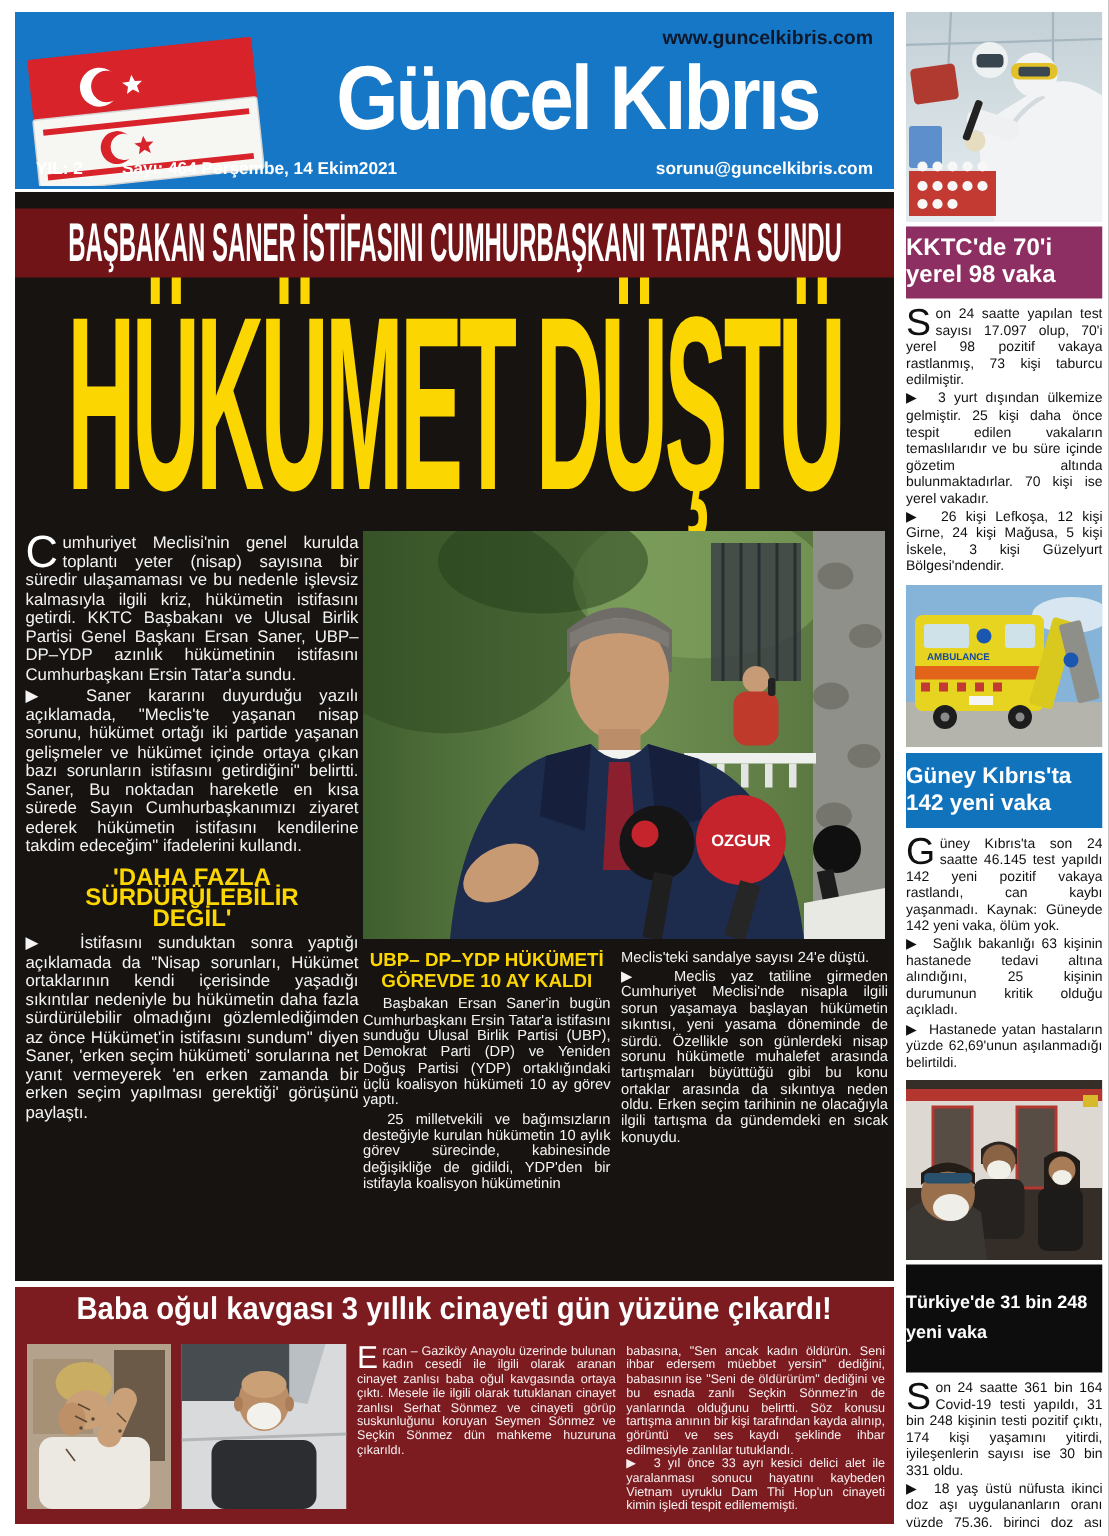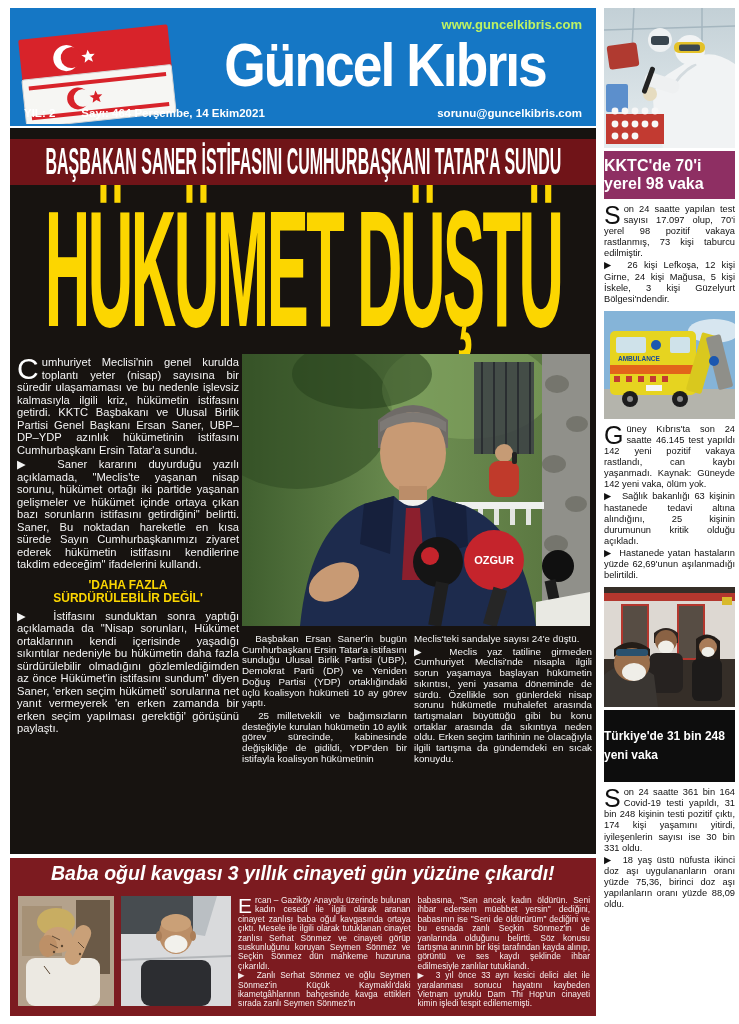--- a/index.html
+++ b/index.html
@@ -1,21 +1,21 @@
 <!DOCTYPE html>
 <html><head>
 <meta charset="utf-8">
 <style>
   html,body{margin:0;padding:0;background:#e8e8e8;}
   .page{position:relative;width:739px;height:1024px;background:#ffffff;margin:0 auto;
         font-family:"Liberation Sans","DejaVu Sans",sans-serif;overflow:hidden;}
 
   
   .masthead{position:absolute;left:10px;top:8px;width:586px;height:118px;background:#1577c5;}
-  .mast-url{position:absolute;right:14px;top:9px;color:#bef264;font-weight:bold;font-size:13px;}
+  .mast-url{position:absolute;right:14px;top:9px;color:#0f172a;font-weight:bold;font-size:13px;}
   .mast-title{position:absolute;left:168px;top:22px;width:414px;text-align:center;color:#fff;
               font-weight:bold;font-size:55px;letter-spacing:-2px;white-space:nowrap;
               transform:scale(.97,1.1);transform-origin:center top;}
   .mast-bottom{position:absolute;left:14px;right:14px;bottom:7px;display:flex;justify-content:space-between;
                color:#fff;font-weight:bold;font-size:11.5px;}
   .mast-bottom .left span{margin-right:26px;}
   .flags{position:absolute;left:6px;top:16px;}
 
   
   .sidebar{position:absolute;left:604px;top:8px;width:131px;height:1010px;overflow:hidden;}
@@ -38,34 +38,34 @@
   .banner span{white-space:nowrap;color:#fff;font-weight:bold;font-size:28px;letter-spacing:0;
                transform:scale(.57,1.3);transform-origin:center;}
   .big-headline{position:absolute;left:0;top:56px;width:100%;height:172px;
                 display:flex;align-items:flex-end;justify-content:center;}
   .big-headline span{white-space:nowrap;color:#fcd600;font-weight:bold;font-size:150px;
                      letter-spacing:-6px;transform:scale(.42,1.1);transform-origin:center;}
   .col-left{position:absolute;left:7px;top:228px;width:222px;color:#f4f4f4;
             font-size:11.2px;line-height:12.5px;text-align:justify;}
   .col-left p{margin:0 0 2px 0;}
   .col-left .dropcap{font-size:30px;line-height:23px;color:#fff;}
-  .subhead-yellow{color:#fcd600;font-weight:bold;text-align:center;font-size:12px;line-height:13.5px;
+  .subhead-yellow{color:#fcd600;font-weight:bold;text-align:center;font-size:16px;line-height:13.5px;
                   margin:8px auto 4px auto;width:165px;}
   .photo-main{position:absolute;left:232px;top:226px;width:348px;height:272px;}
   .col-mid{position:absolute;left:232px;top:506px;width:165px;color:#f4f4f4;
            font-size:9.8px;line-height:10.7px;text-align:justify;}
   .col-mid p{margin:0 0 2px 0;}
   .col-mid .subhead-yellow{margin:0 0 4px 0;width:auto;font-size:12.5px;}
   .col-right{position:absolute;left:404px;top:506px;width:178px;color:#f4f4f4;
              font-size:9.8px;line-height:10.7px;text-align:justify;}
   .col-right p{margin:0 0 2px 0;}
 
   
   .bottom{position:absolute;left:10px;top:858px;width:586px;height:158px;background:#7c1b20;overflow:hidden;}
-  .bottom-head{margin-top:3px;text-align:center;font-style:italic;}
+  .bottom-head{margin-top:3px;text-align:center;}
   .bottom-head span{display:inline-block;white-space:nowrap;color:#fff;font-weight:bold;font-size:21px;
                     transform:scaleX(.93);transform-origin:center;}
   .bottom-row{position:absolute;left:8px;top:38px;right:6px;display:flex;gap:7px;}
   .bphoto{flex:none;}
   .bcol{flex:1;color:#f7efef;font-size:8.4px;line-height:9.4px;text-align:justify;}
   .bcol p{margin:0;}
   .bcol .dropcap{font-size:21px;line-height:17px;color:#fff;}
 </style>
 </head>
 <body>
@@ -169,20 +169,21 @@
       <text x="252" y="210" font-size="11" font-weight="bold" fill="#ffffff" text-anchor="middle" font-family="Liberation Sans, sans-serif">OZGUR</text>
       <rect x="190" y="228" width="13" height="44" fill="#1f1f1f" transform="rotate(10 196 250)"></rect>
       <rect x="246" y="234" width="14" height="38" fill="#262626" transform="rotate(16 253 253)"></rect>
       <circle cx="316" cy="212" r="16" fill="#101010"></circle>
       <rect x="306" y="226" width="11" height="34" fill="#1c1c1c" transform="rotate(-12 311 243)"></rect>
       <circle cx="300" cy="254" r="6" fill="#ddc12a"></circle>
       <polygon points="294,248 348,238 348,272 294,272" fill="#e9e9e3"></polygon>
     </svg>
 
     <div class="col-mid">
+      <div class="subhead-yellow">UBP– DP–YDP HÜKÜMETİ GÖREVDE 10 AY KALDI</div>
       <p>&nbsp;&nbsp;Başbakan Ersan Saner'in bugün Cumhurbaşkanı Ersin Tatar'a istifasını sunduğu Ulusal Birlik Partisi (UBP), Demokrat Parti (DP) ve Yeniden Doğuş Partisi (YDP) ortaklığındaki üçlü koalisyon hükümeti 10 ay görev yaptı.</p>
       <p>&nbsp;&nbsp;25 milletvekili ve bağımsızların desteğiyle kurulan hükümetin 10 aylık görev sürecinde, kabinesinde değişikliğe de gidildi, YDP'den bir istifayla koalisyon hükümetinin</p>
     </div>
 
     <div class="col-right">
       <p>Meclis'teki sandalye sayısı 24'e düştü.</p>
       <p>▶&nbsp;&nbsp;Meclis yaz tatiline girmeden Cumhuriyet Meclisi'nde nisapla ilgili sorun yaşamaya başlayan hükümetin sıkıntısı, yeni yasama döneminde de sürdü. Özellikle son günlerdeki nisap sorunu hükümetle muhalefet arasında tartışmaları büyüttüğü gibi bu konu ortaklar arasında da sıkıntıya neden oldu. Erken seçim tarihinin ne olacağıyla ilgili tartışma da gündemdeki en sıcak konuydu.</p>
     </div>
   </div>
 
@@ -227,20 +228,21 @@
           <circle cx="51" cy="116" r="3.4"></circle>
           <circle cx="11" cy="128" r="3.4"></circle>
           <circle cx="21" cy="128" r="3.4"></circle>
           <circle cx="31" cy="128" r="3.4"></circle>
         </g>
     </svg>
 
     <div class="box-title box-kktc">KKTC'de 70'i yerel 98 vaka</div>
     <div class="side-text">
       <p><span class="dropcap">S</span><span>on 24 saatte yapılan test sayısı 17.097 olup, 70'i yerel 98 pozitif vakaya rastlanmış, 73 kişi taburcu edilmiştir.</span></p>
+      <p>▶&nbsp;&nbsp;3 yurt dışından ülkemize gelmiştir. 25 kişi daha önce tespit edilen vakaların temaslılarıdır ve bu süre içinde gözetim altında bulunmaktadırlar. 70 kişi ise yerel vakadır.</p>
       <p>▶&nbsp;&nbsp;26 kişi Lefkoşa, 12 kişi Girne, 24 kişi Mağusa, 5 kişi İskele, 3 kişi Güzelyurt Bölgesi'ndendir.</p>
     </div>
 
     <svg class="sphoto photo-amb" width="131" height="108" viewBox="0 0 131 108">
       <rect width="131" height="108" fill="#85b4d8"></rect>
       <rect y="78" width="131" height="30" fill="#b4b4ac"></rect>
       <ellipse cx="110" cy="20" rx="26" ry="12" fill="#d7e6f0"></ellipse>
       <rect x="6" y="20" width="86" height="64" rx="5" fill="#e6d420"></rect>
       <rect x="12" y="26" width="30" height="16" rx="2" fill="#cfe2ea"></rect>
       <rect x="66" y="26" width="20" height="16" rx="2" fill="#cfe2ea"></rect>
@@ -257,20 +259,21 @@
       <rect x="90" y="20" width="16" height="60" rx="2" fill="#d9c81e" transform="rotate(16 90 50)"></rect>
       <rect x="108" y="24" width="15" height="54" rx="2" fill="#8f8f89" transform="rotate(-14 116 51)"></rect>
       <circle cx="110" cy="50" r="5" fill="#1b57b0"></circle>
       <circle cx="26" cy="88" r="8" fill="#1d1d1d"></circle>
         <circle cx="26" cy="88" r="3" fill="#8a8a8a"></circle>
       <circle cx="76" cy="88" r="8" fill="#1d1d1d"></circle>
         <circle cx="76" cy="88" r="3" fill="#8a8a8a"></circle>
       <rect x="42" y="74" width="16" height="6" fill="#f5f5f5"></rect>
     </svg>
 
+    <div class="box-title box-guney">Güney Kıbrıs'ta 142 yeni vaka</div>
     <div class="side-text">
       <p><span class="dropcap">G</span><span>üney Kıbrıs'ta son 24 saatte 46.145 test yapıldı 142 yeni pozitif vakaya rastlandı, can kaybı yaşanmadı. Kaynak: Güneyde 142 yeni vaka, ölüm yok.</span></p>
       <p>▶&nbsp;&nbsp;Sağlık bakanlığı 63 kişinin hastanede tedavi altına alındığını, 25 kişinin durumunun kritik olduğu açıkladı.</p>
       <p>▶&nbsp;&nbsp;Hastanede yatan hastaların yüzde 62,69'unun aşılanmadığı belirtildi.</p>
     </div>
 
     <svg class="sphoto photo-metro" width="131" height="120" viewBox="0 0 131 120">
       <rect width="131" height="120" fill="#352e28"></rect>
       <rect y="6" width="131" height="66" fill="#ddd8d2"></rect>
       <rect y="6" width="131" height="8" fill="#b3372e"></rect>
@@ -335,21 +338,20 @@
         <rect x="20" y="64" width="70" height="46" rx="9" fill="#2c2d31"></rect>
         <ellipse cx="55" cy="38" rx="17" ry="20" fill="#bb8e67"></ellipse>
         <ellipse cx="55" cy="27" rx="15" ry="9" fill="#caa077"></ellipse>
         <ellipse cx="55" cy="48" rx="11.5" ry="9" fill="#f2f1ec"></ellipse>
         <ellipse cx="38" cy="40" rx="3" ry="5" fill="#ab7e58"></ellipse>
         <ellipse cx="72" cy="40" rx="3" ry="5" fill="#ab7e58"></ellipse>
       </svg>
 
       <div class="bcol">
         <p><span class="dropcap">E</span><span>rcan – Gaziköy Anayolu üzerinde bulunan kadın cesedi ile ilgili olarak aranan cinayet zanlısı baba oğul kavgasında ortaya çıktı. Mesele ile ilgili olarak tutuklanan cinayet zanlısı Serhat Sönmez ve cinayeti görüp suskunluğunu koruyan Seymen Sönmez ve Seçkin Sönmez dün mahkeme huzuruna çıkarıldı.</span></p>
-        <p>▶&nbsp;&nbsp;Zanlı Serhat Sönmez ve oğlu Seymen Sönmez'in Küçük Kaymaklı'daki ikametgâhlarının bahçesinde kavga ettikleri sırada zanlı Seymen Sönmez'in</p>
       </div>
 
       <div class="bcol">
         <p>babasına, "Sen ancak kadın öldürün. Seni ihbar edersem müebbet yersin" dediğini, babasının ise "Seni de öldürürüm" dediğini ve bu esnada zanlı Seçkin Sönmez'in de yanlarında olduğunu belirtti. Söz konusu tartışma anının bir kişi tarafından kayda alınıp, görüntü ve ses kaydı şeklinde ihbar edilmesiyle zanlılar tutuklandı.</p>
         <p>▶&nbsp;&nbsp;3 yıl önce 33 ayrı kesici delici alet ile yaralanması sonucu hayatını kaybeden Vietnam uyruklu Dam Thi Hop'un cinayeti kimin işledi tespit edilememişti.</p>
       </div>
     </div>
   </div>
 
 </div>

